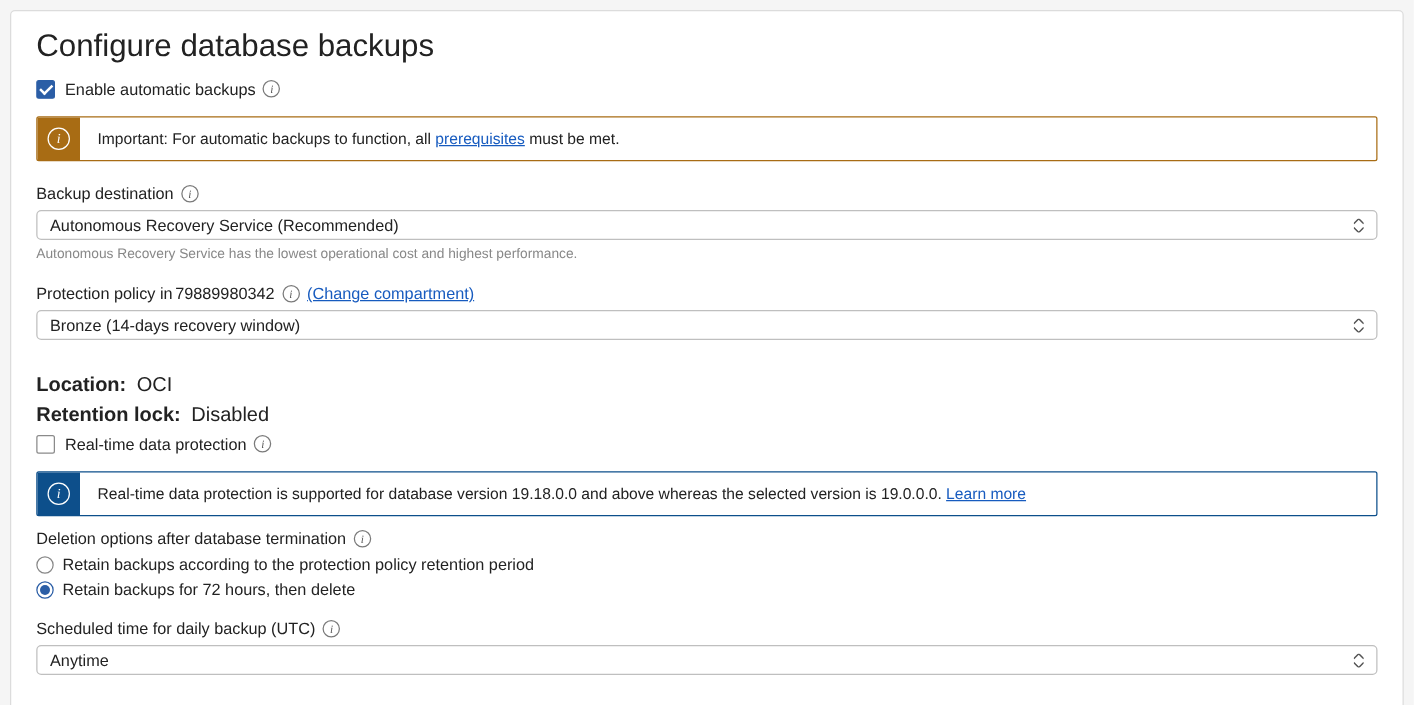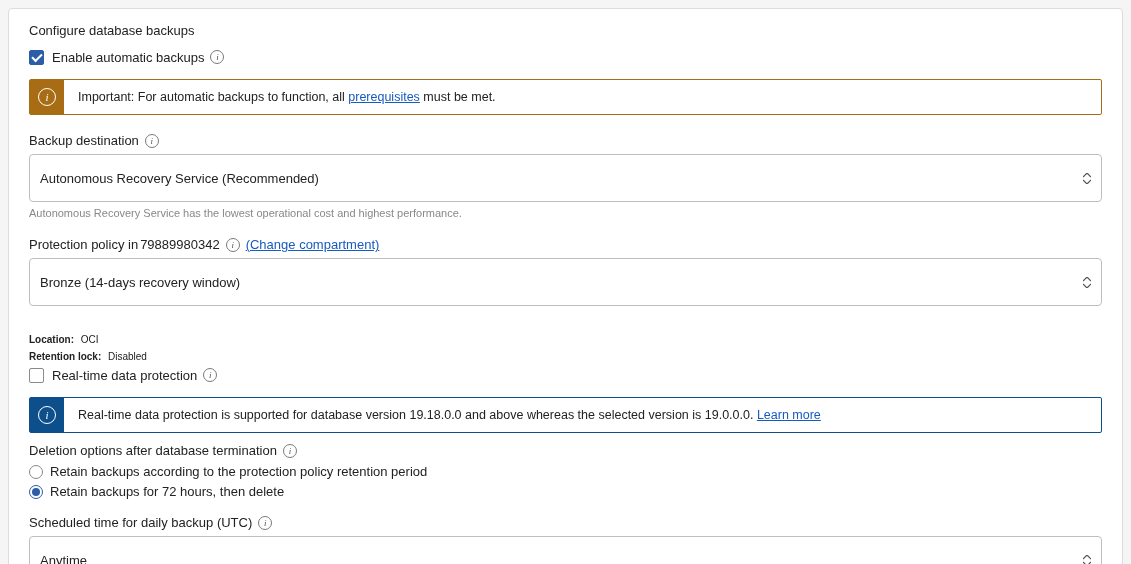--- a/index.html
+++ b/index.html
@@ -13,21 +13,21 @@
       padding: 8px;
     }
     .panel {
       background: #fff;
       border: 1px solid #dcdcdc;
       border-radius: 4px;
       padding: 14px 20px 20px 20px;
       width: 1115px;
     }
     .panel-title {
-      font-size: 13px;
+      font-size: 25px;
       font-weight: 400;
       color: #222;
       margin-bottom: 12px;
     }
     .row {
       display: flex;
       align-items: flex-start;
       font-size: 13px;
       color: #222;
     }
@@ -120,21 +120,21 @@
     .field-label {
       font-size: 13px;
       color: #222;
       display: flex;
       align-items: center;
       margin-bottom: 6px;
     }
 
     .select {
       width: 100%;
-      height: 48px;
+      height: 24px;
       border: 1px solid #bfbfbf;
       border-radius: 4px;
       padding: 0 10px;
       font-size: 13px;
       color: #222;
       background: #fff;
       display: flex;
       align-items: center;
       justify-content: space-between;
       cursor: pointer;
@@ -154,21 +154,21 @@
       margin-top: 5px;
       margin-bottom: 18px;
     }
 
     .link {
       color: #175bbf;
       text-decoration: underline;
       cursor: pointer;
     }
 
-    .kv { font-size: 10px; margin-bottom: 6px; color:#222;}
+    .kv { font-size: 16px; margin-bottom: 6px; color:#222;}
     .kv b { font-weight: 600; }
 
     .radio-item {
       display: flex;
       align-items: center;
       font-size: 13px;
       color: #222;
       margin-bottom: 5px;
       cursor: pointer;
     }

